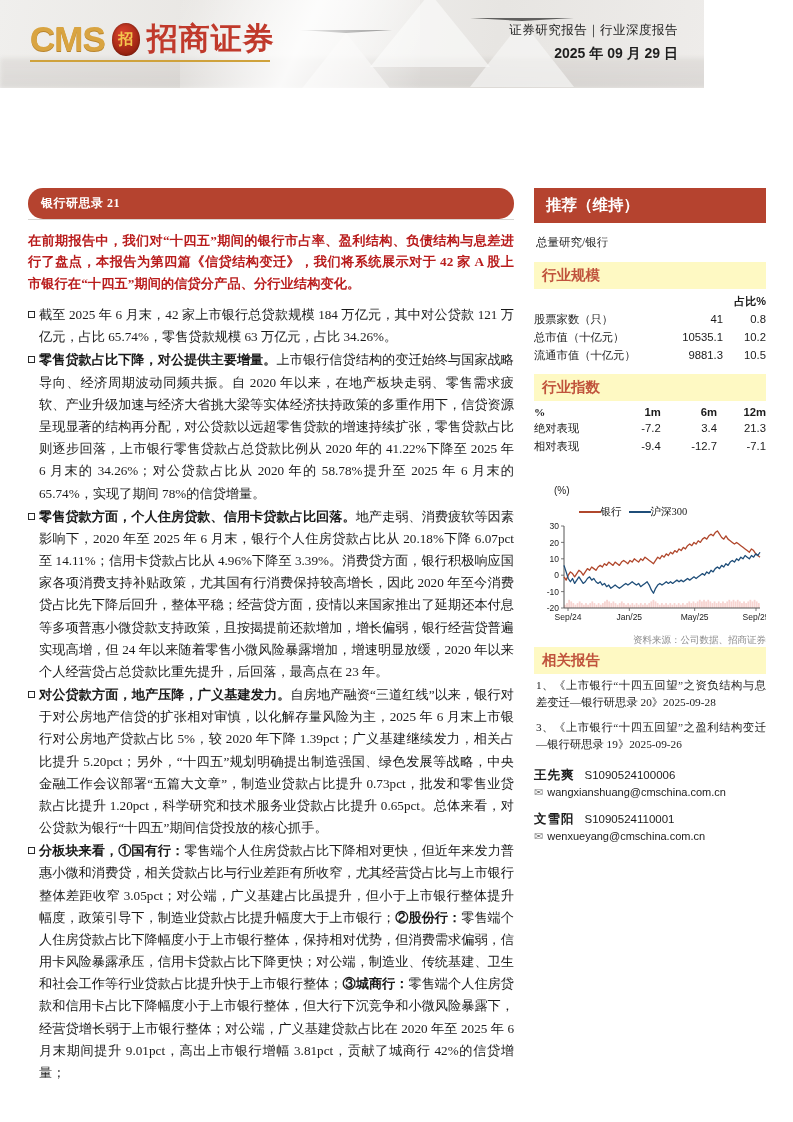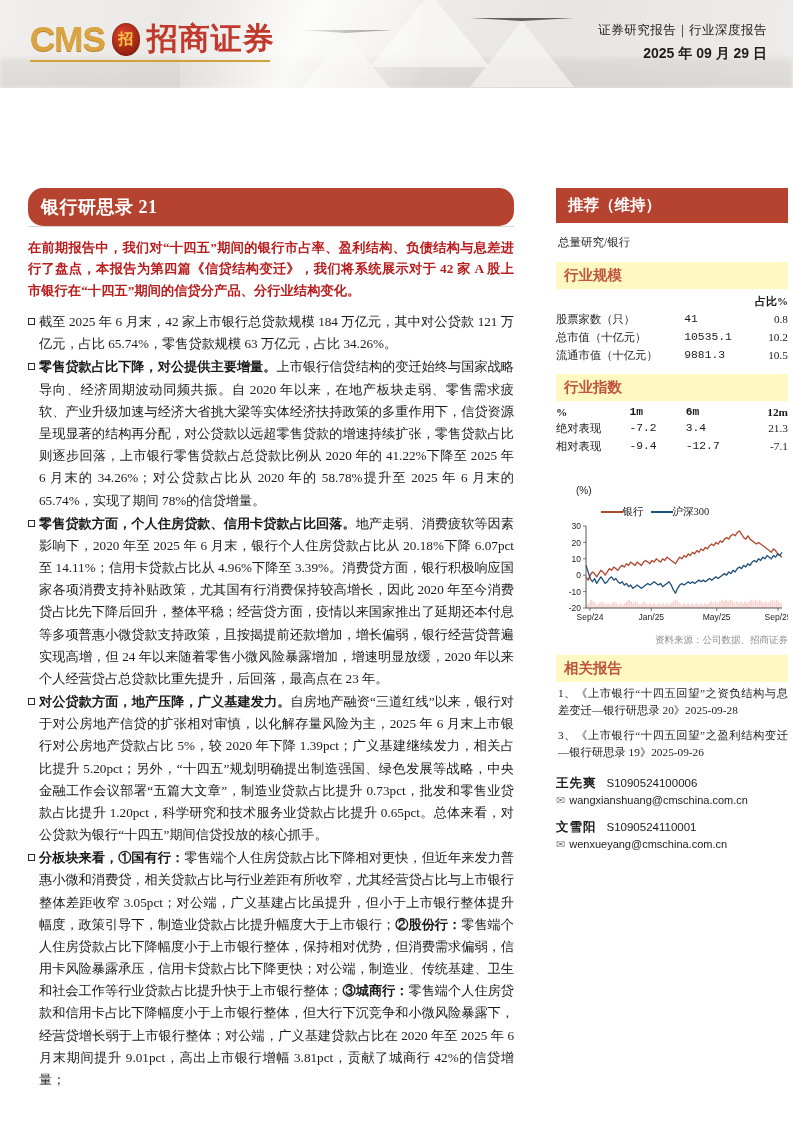--- a/index.html
+++ b/index.html
@@ -7,21 +7,21 @@
     width:793px;height:1122px;
     background:#ffffff;
     font-family:"Liberation Serif","DejaVu Serif",serif;
     color:#1a1a1a;
     position:relative;
     overflow:hidden;
   }
 
   
   .header{
-    position:relative;width:793px;height:88px;
+    position:relative;width:704px;height:88px;
     background:linear-gradient(100deg,#f0efed 0%,#e9e7e4 28%,#efeeec 48%,#e7e5e2 70%,#eeecea 100%);
     overflow:hidden;
   }
   .hdr-arrow{
     position:absolute;border-style:solid;opacity:.65;
   }
   .arw1{
     left:370px;top:-10px;width:0;height:0;
     border-left:60px solid transparent;border-right:60px solid transparent;
     border-bottom:74px solid #fbfbfa;
@@ -76,27 +76,27 @@
   }
   .hdr-kicker{font-size:12.5px;letter-spacing:.5px;}
   .hdr-date{font-size:14px;font-weight:bold;margin-top:6px;font-family:"Liberation Sans",sans-serif;}
 
   
   .page{position:relative;width:793px;}
   .col-left{
     position:absolute;left:28px;top:100px;width:486px;
   }
   .col-right{
-    position:absolute;left:556px;top:100px;width:232px;
+    position:absolute;left:534px;top:100px;width:232px;
   }
 
   
   .series-banner{
     background:#b5432f;color:#ffffff;
-    font-size:18px;font-weight:bold;
+    font-size:12px;font-weight:bold;
     padding:7px 0 7px 13px;
     letter-spacing:.5px;
     font-family:"Liberation Serif",serif;
     border-radius:15px;
   }
   .doc-title{
     color:#b5432f;font-size:21px;font-weight:bold;
     margin:16px 0 10px 2px;letter-spacing:.6px;
     font-family:"Liberation Serif",serif;
   }
@@ -129,22 +129,22 @@
   .sec-head{
     background:#fef9c3;color:#c0533c;font-weight:bold;font-size:14.5px;
     padding:4px 0 4px 8px;margin-bottom:3px;
     font-family:"Liberation Serif",serif;
   }
   table.mini{
     width:100%;border-collapse:collapse;font-size:11.3px;color:#1a1a1a;
   }
   table.mini td{padding:1.5px 0;}
   table.mini td.lbl{text-align:left;white-space:nowrap;}
-  table.mini td.num{font-family:Liberation Mono, monospace;padding-right:3px;}
-  table.mini td.num2{text-align:right;font-family:Liberation Serif, serif;width:40px;}
+  table.mini td.num{text-align:right;font-family:Liberation Sans, sans-serif;padding-right:3px;}
+  table.mini td.num2{text-align:right;font-family:Liberation Sans, sans-serif;width:40px;}
   table.mini tr.hdr td{font-weight:bold;}
   table.mini td.pcthdr{text-align:right;font-weight:bold;font-size:11px;}
 
   .idx-table td.lbl{width:64px;}
   .idx-table td.num,.idx-table td.num2{width:46px;}
 
   
   .chart-wrap{margin-top:7px;}
   .legend{
     display:flex;align-items:center;gap:7px;font-size:10.5px;
@@ -411,21 +411,21 @@
           <line x1="160.66666666666666" y1="88" x2="160.66666666666666" y2="91" stroke="#555" stroke-width="0.8"></line>
           <text x="160.66666666666666" y="100" text-anchor="middle" font-size="8.5" font-family="&quot;Liberation Sans&quot;,sans-serif" fill="#1a1a1a">May/25</text>
           <line x1="222" y1="88" x2="222" y2="91" stroke="#555" stroke-width="0.8"></line>
           <text x="222" y="100" text-anchor="middle" font-size="8.5" font-family="&quot;Liberation Sans&quot;,sans-serif" fill="#1a1a1a">Sep/25</text>
           <polyline points="30.00,56.84 32.13,60.12 34.26,55.20 36.39,51.92 38.52,53.56 40.65,56.84 42.78,53.56 44.91,50.28 47.04,51.92 49.17,55.20 51.30,51.92 53.43,48.64 55.57,50.28 57.70,47.00 59.83,48.64 61.96,50.28 64.09,47.00 66.22,45.36 68.35,47.00 70.48,43.72 72.61,45.36 74.74,42.08 76.87,43.72 79.00,45.36 81.13,42.08 83.26,43.72 85.39,45.36 87.52,42.08 89.65,40.44 91.78,42.08 93.91,43.72 96.04,40.44 98.17,42.08 100.30,38.80 102.43,40.44 104.57,42.08 106.70,38.80 108.83,40.44 110.96,37.16 113.09,38.80 115.22,40.44 117.35,42.08 119.48,43.72 121.61,40.44 123.74,37.16 125.87,38.80 128.00,35.52 130.13,37.16 132.26,33.88 134.39,35.52 136.52,32.24 138.65,33.88 140.78,30.60 142.91,32.24 145.04,28.96 147.17,30.60 149.30,27.32 151.43,28.96 153.57,25.68 155.70,24.04 157.83,25.68 159.96,22.40 162.09,24.04 164.22,20.76 166.35,22.40 168.48,19.12 170.61,17.48 172.74,19.12 174.87,15.84 177.00,14.20 179.13,15.84 181.26,12.56 183.39,10.92 185.52,14.20 187.65,17.48 189.78,19.12 191.91,15.84 194.04,19.12 196.17,20.76 198.30,22.40 200.43,24.04 202.57,22.40 204.70,24.04 206.83,25.68 208.96,27.32 211.09,28.96 213.22,30.60 215.35,32.24 217.48,28.96 219.61,30.60 221.74,33.88 223.87,35.52 226.00,37.16" fill="none" stroke="#b0472c" stroke-width="1.3" stroke-linejoin="round"></polyline>
           <polyline points="30.00,45.36 32.13,51.92 34.26,58.48 36.39,61.76 38.52,58.48 40.65,63.40 42.78,60.12 44.91,56.84 47.04,60.12 49.17,63.40 51.30,61.76 53.43,58.48 55.57,56.84 57.70,60.12 59.83,58.48 61.96,61.76 64.09,63.40 66.22,61.76 68.35,65.04 70.48,63.40 72.61,66.68 74.74,65.04 76.87,68.32 79.00,66.68 81.13,65.04 83.26,66.68 85.39,68.32 87.52,66.68 89.65,65.04 91.78,63.40 93.91,65.04 96.04,63.40 98.17,61.76 100.30,63.40 102.43,65.04 104.57,63.40 106.70,66.68 108.83,65.04 110.96,63.40 113.09,61.76 115.22,65.04 117.35,69.96 119.48,73.24 121.61,68.32 123.74,65.04 125.87,63.40 128.00,65.04 130.13,63.40 132.26,61.76 134.39,63.40 136.52,61.76 138.65,63.40 140.78,61.76 142.91,60.12 145.04,61.76 147.17,60.12 149.30,61.76 151.43,60.12 153.57,58.48 155.70,60.12 157.83,58.48 159.96,56.84 162.09,58.48 164.22,56.84 166.35,55.20 168.48,53.56 170.61,55.20 172.74,51.92 174.87,53.56 177.00,50.28 179.13,51.92 181.26,48.64 183.39,47.00 185.52,48.64 187.65,45.36 189.78,47.00 191.91,43.72 194.04,45.36 196.17,42.08 198.30,40.44 200.43,42.08 202.57,38.80 204.70,40.44 206.83,37.16 208.96,38.80 211.09,35.52 213.22,37.16 215.35,38.80 217.48,35.52 219.61,37.16 221.74,33.88 223.87,35.52 226.00,32.24" fill="none" stroke="#1f4e79" stroke-width="1.3" stroke-linejoin="round"></polyline>
         </svg>
       <div class="src-line">资料来源：公司数据、招商证券</div>
     </div>
 
-    <div class="sec-head" style="margin-top:8px;">相关报告</div>
+    <div class="sec-head" style="">相关报告</div>
     <div class="rep-list">
       <div class="rep-item">1、《上市银行“十四五回望”之资负结构与息差变迁—银行研思录 20》2025-09-28</div>
       <div class="rep-item">3、《上市银行“十四五回望”之盈利结构变迁—银行研思录 19》2025-09-26</div>
     </div>
 
     <div class="authors">
       <div class="author-row">
         <span class="author-name">王先爽</span>
         <span class="author-code">S1090524100006</span>
       </div>

